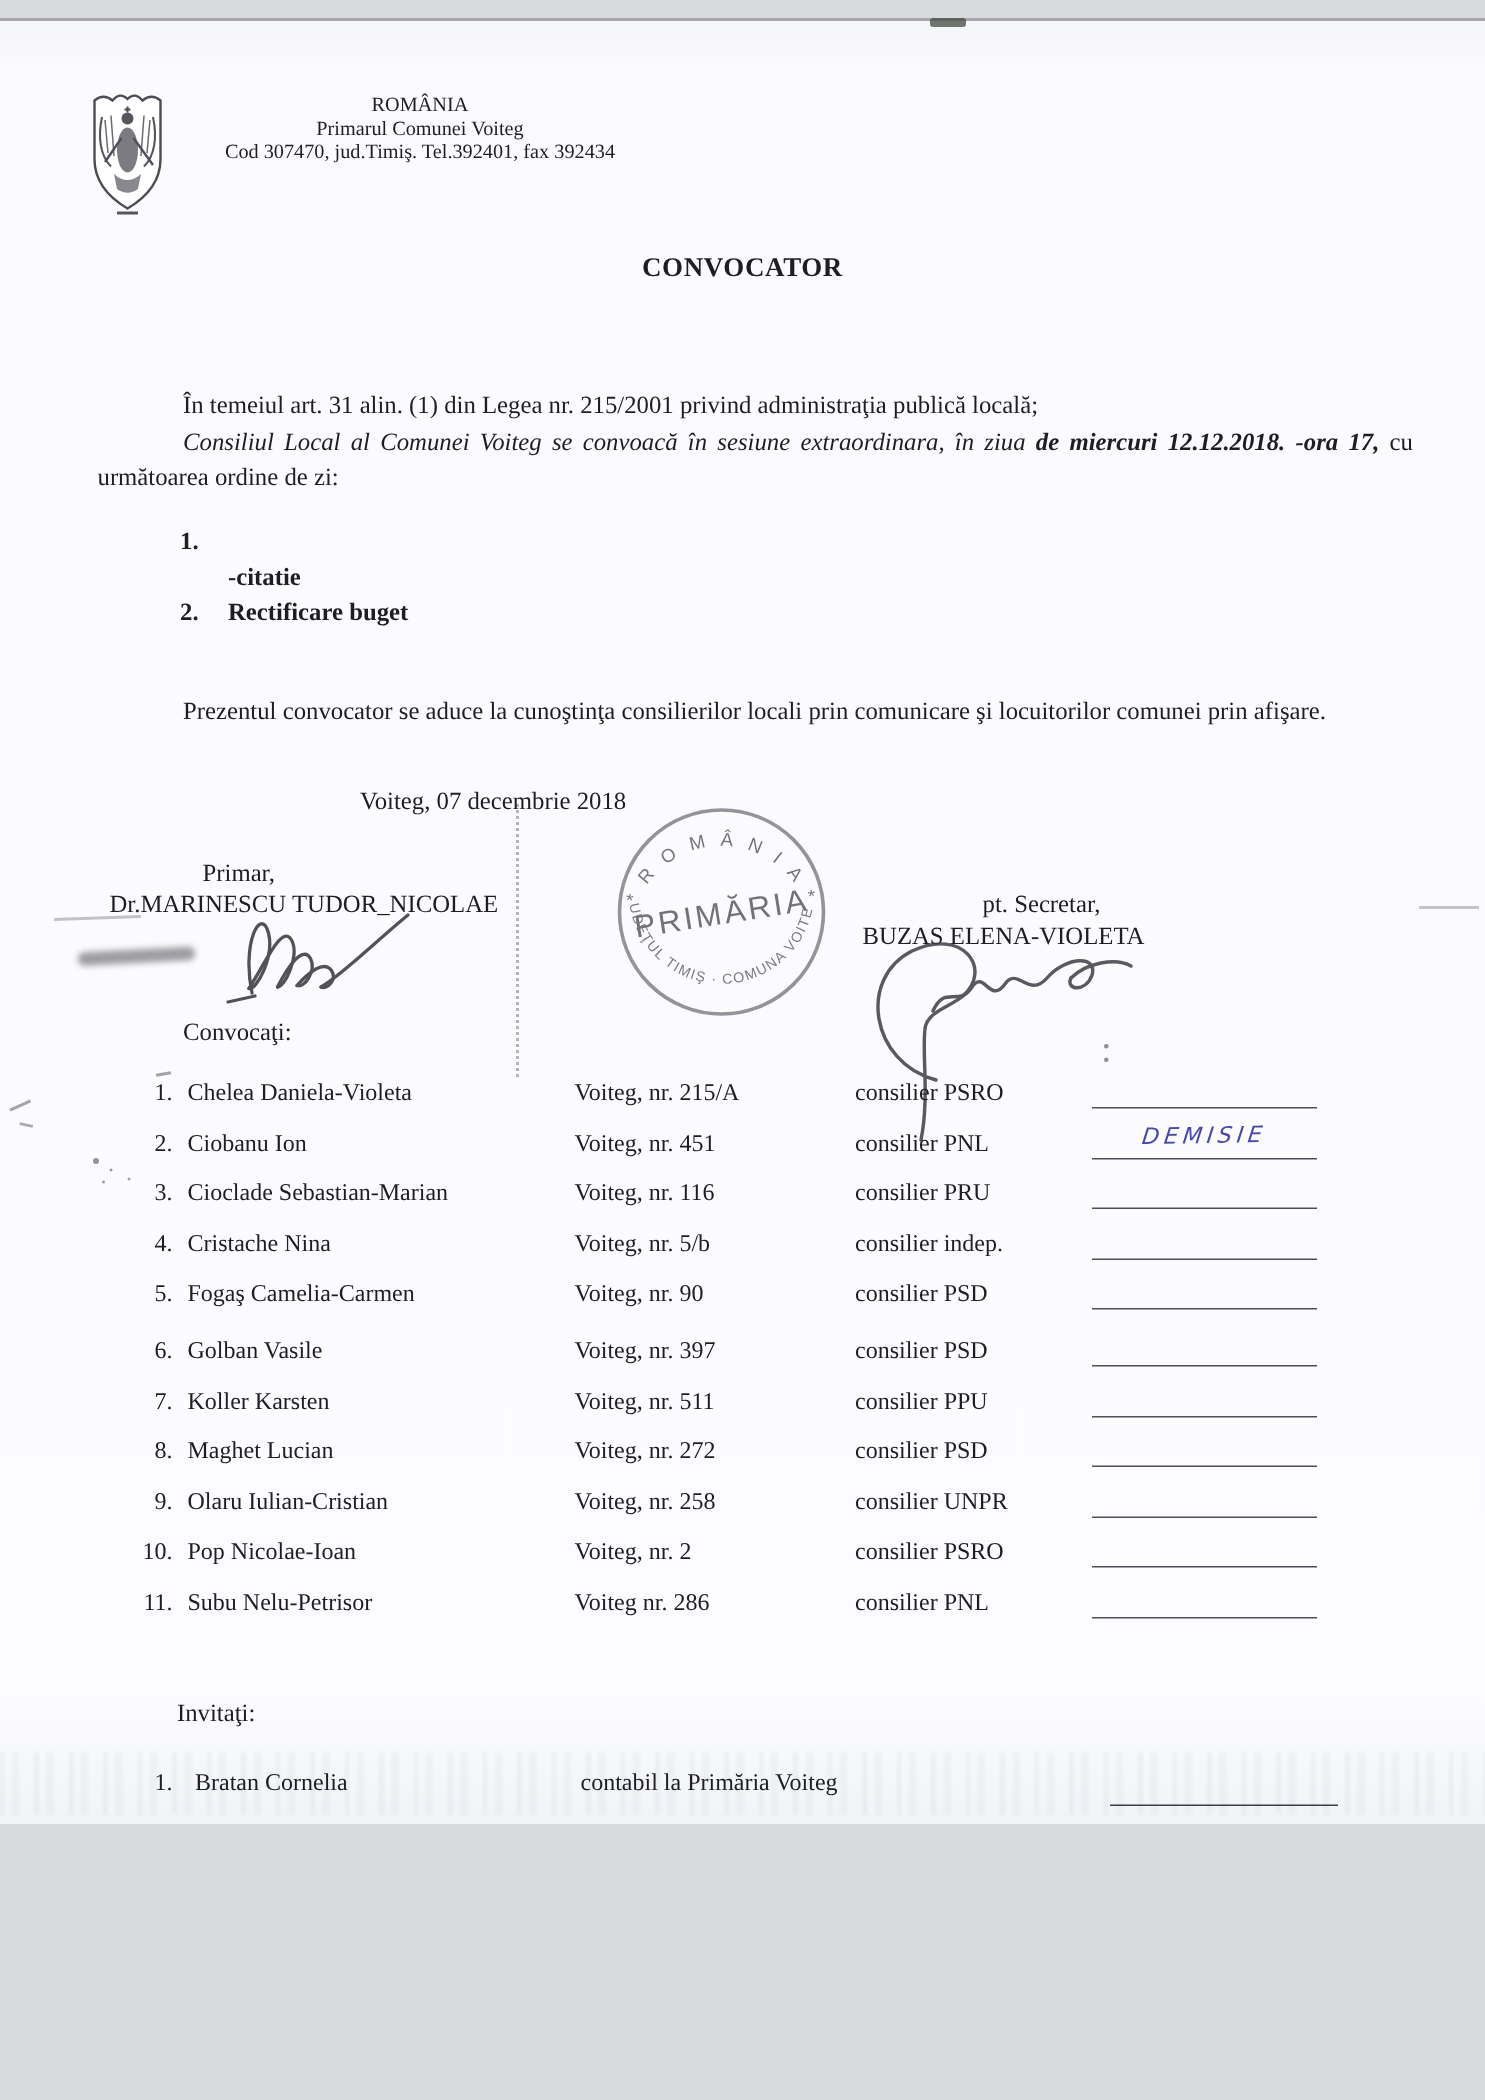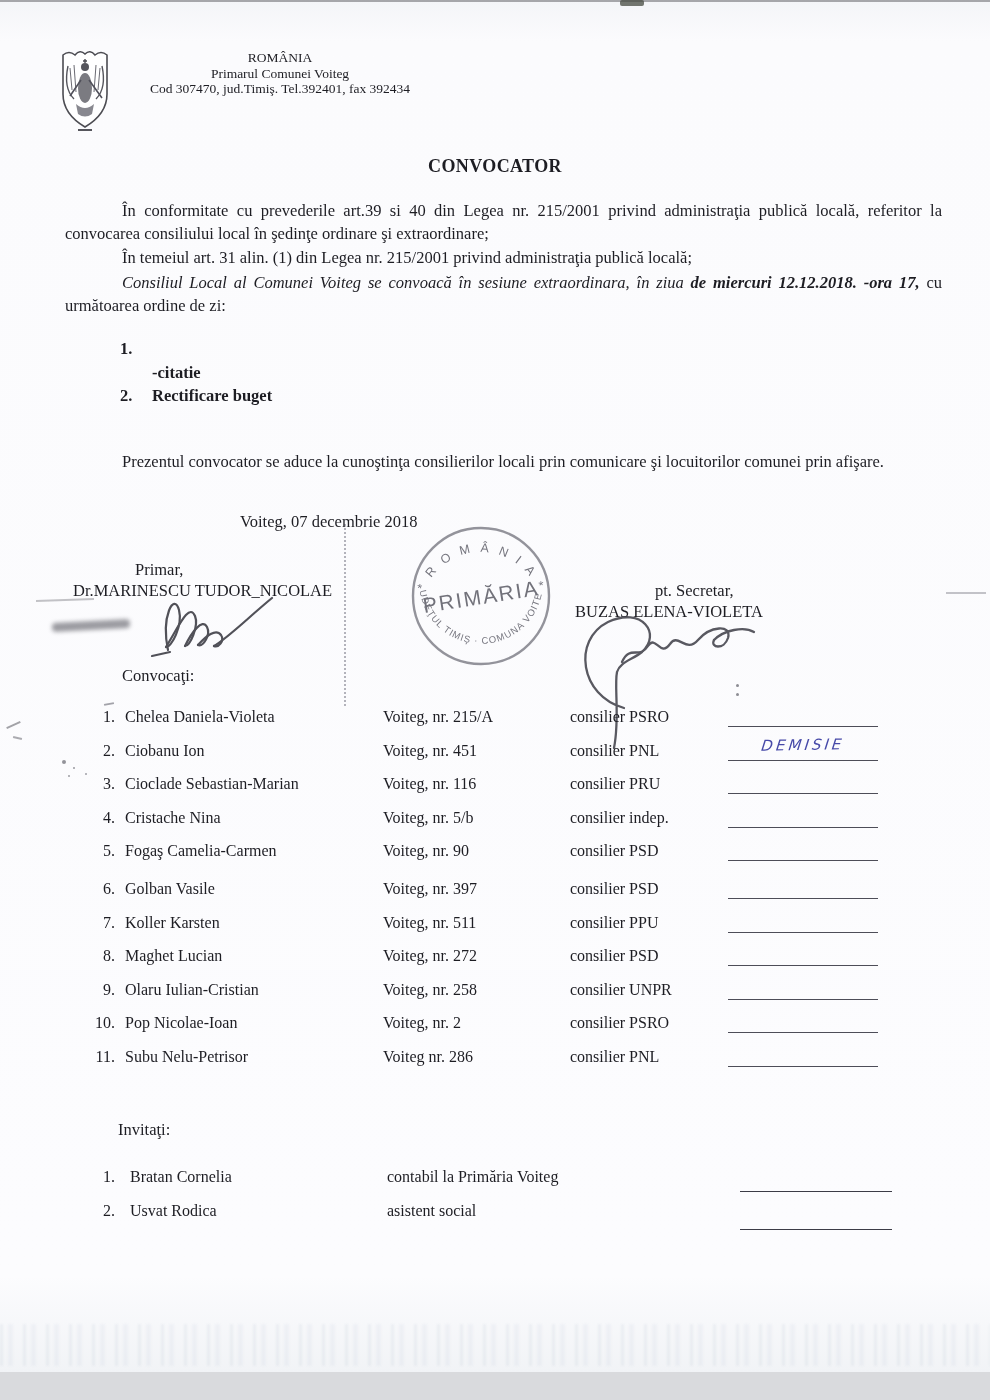--- a/index.html
+++ b/index.html
@@ -1,17 +1,17 @@
 <!DOCTYPE html>
 <html><head>
 <meta charset="utf-8">
 <style>
   html,body{margin:0;padding:0;background:#d9dadd;}
   .page{
-    position:relative;width:990px;height:1372px;margin:0 auto;overflow:hidden;
+    position:relative;width:990px;height:1204px;margin:12px auto;overflow:hidden;
     background:linear-gradient(180deg,#f4f5f8 0%,#fbfbfd 3%,#fcfcfe 93%,#f1f3f6 100%);
     font-family:"Liberation Serif",serif;color:#1d1d23;
   }
   
   .scan-topline{position:absolute;top:0;left:0;right:0;height:2px;background:rgba(70,70,76,.45);}
   .scan-speck{position:absolute;top:0;left:620px;width:24px;height:6px;background:#454a40;opacity:.75;border-radius:2px;}
   .scan-noise{position:absolute;left:0;right:0;bottom:6px;height:42px;opacity:.7;filter:blur(1px);
     background:repeating-linear-gradient(90deg,rgba(95,115,150,.10) 0 3px,rgba(255,255,255,0) 3px 8px,rgba(120,140,175,.09) 8px 13px,rgba(255,255,255,0) 13px 23px);}
   .fold-dots{position:absolute;left:344px;top:524px;height:182px;width:0;border-left:2px dotted rgba(70,70,88,.40);}
   .smudge-a{position:absolute;left:52px;top:621px;width:78px;height:9px;background:#3c3c45;filter:blur(2px);opacity:.5;transform:rotate(-3deg);border-radius:4px;}
@@ -106,21 +106,20 @@
   </div>
 
   <div class="hdr">
     <div>ROMÂNIA</div>
     <div>Primarul Comunei Voiteg</div>
     <div>Cod 307470, jud.Timiş. Tel.392401, fax 392434</div>
   </div>
 
   <div class="title">CONVOCATOR</div>
 
-  <div class="para p1">În conformitate cu prevederile art.39 si 40 din Legea nr. 215/2001 privind administraţia publică locală, referitor la convocarea consiliului local în şedinţe ordinare şi extraordinare;</div>
   <div class="para p2">În temeiul  art. 31 alin. (1) din Legea nr. 215/2001 privind administraţia publică locală;</div>
   <div class="para p3"><span class="it">Consiliul Local al Comunei Voiteg se convoacă în sesiune extraordinara, în ziua </span><span class="bit">de miercuri  12.12.2018. -ora 17,</span><span> cu  următoarea ordine de zi:</span></div>
 
   <div class="agenda">
     <div class="ag-row">
       <span class="ag-no">1.</span>
     </div>
     <div class="ag-sub">-citatie</div>
     <div class="ag-row">
       <span class="ag-no">2.</span>

